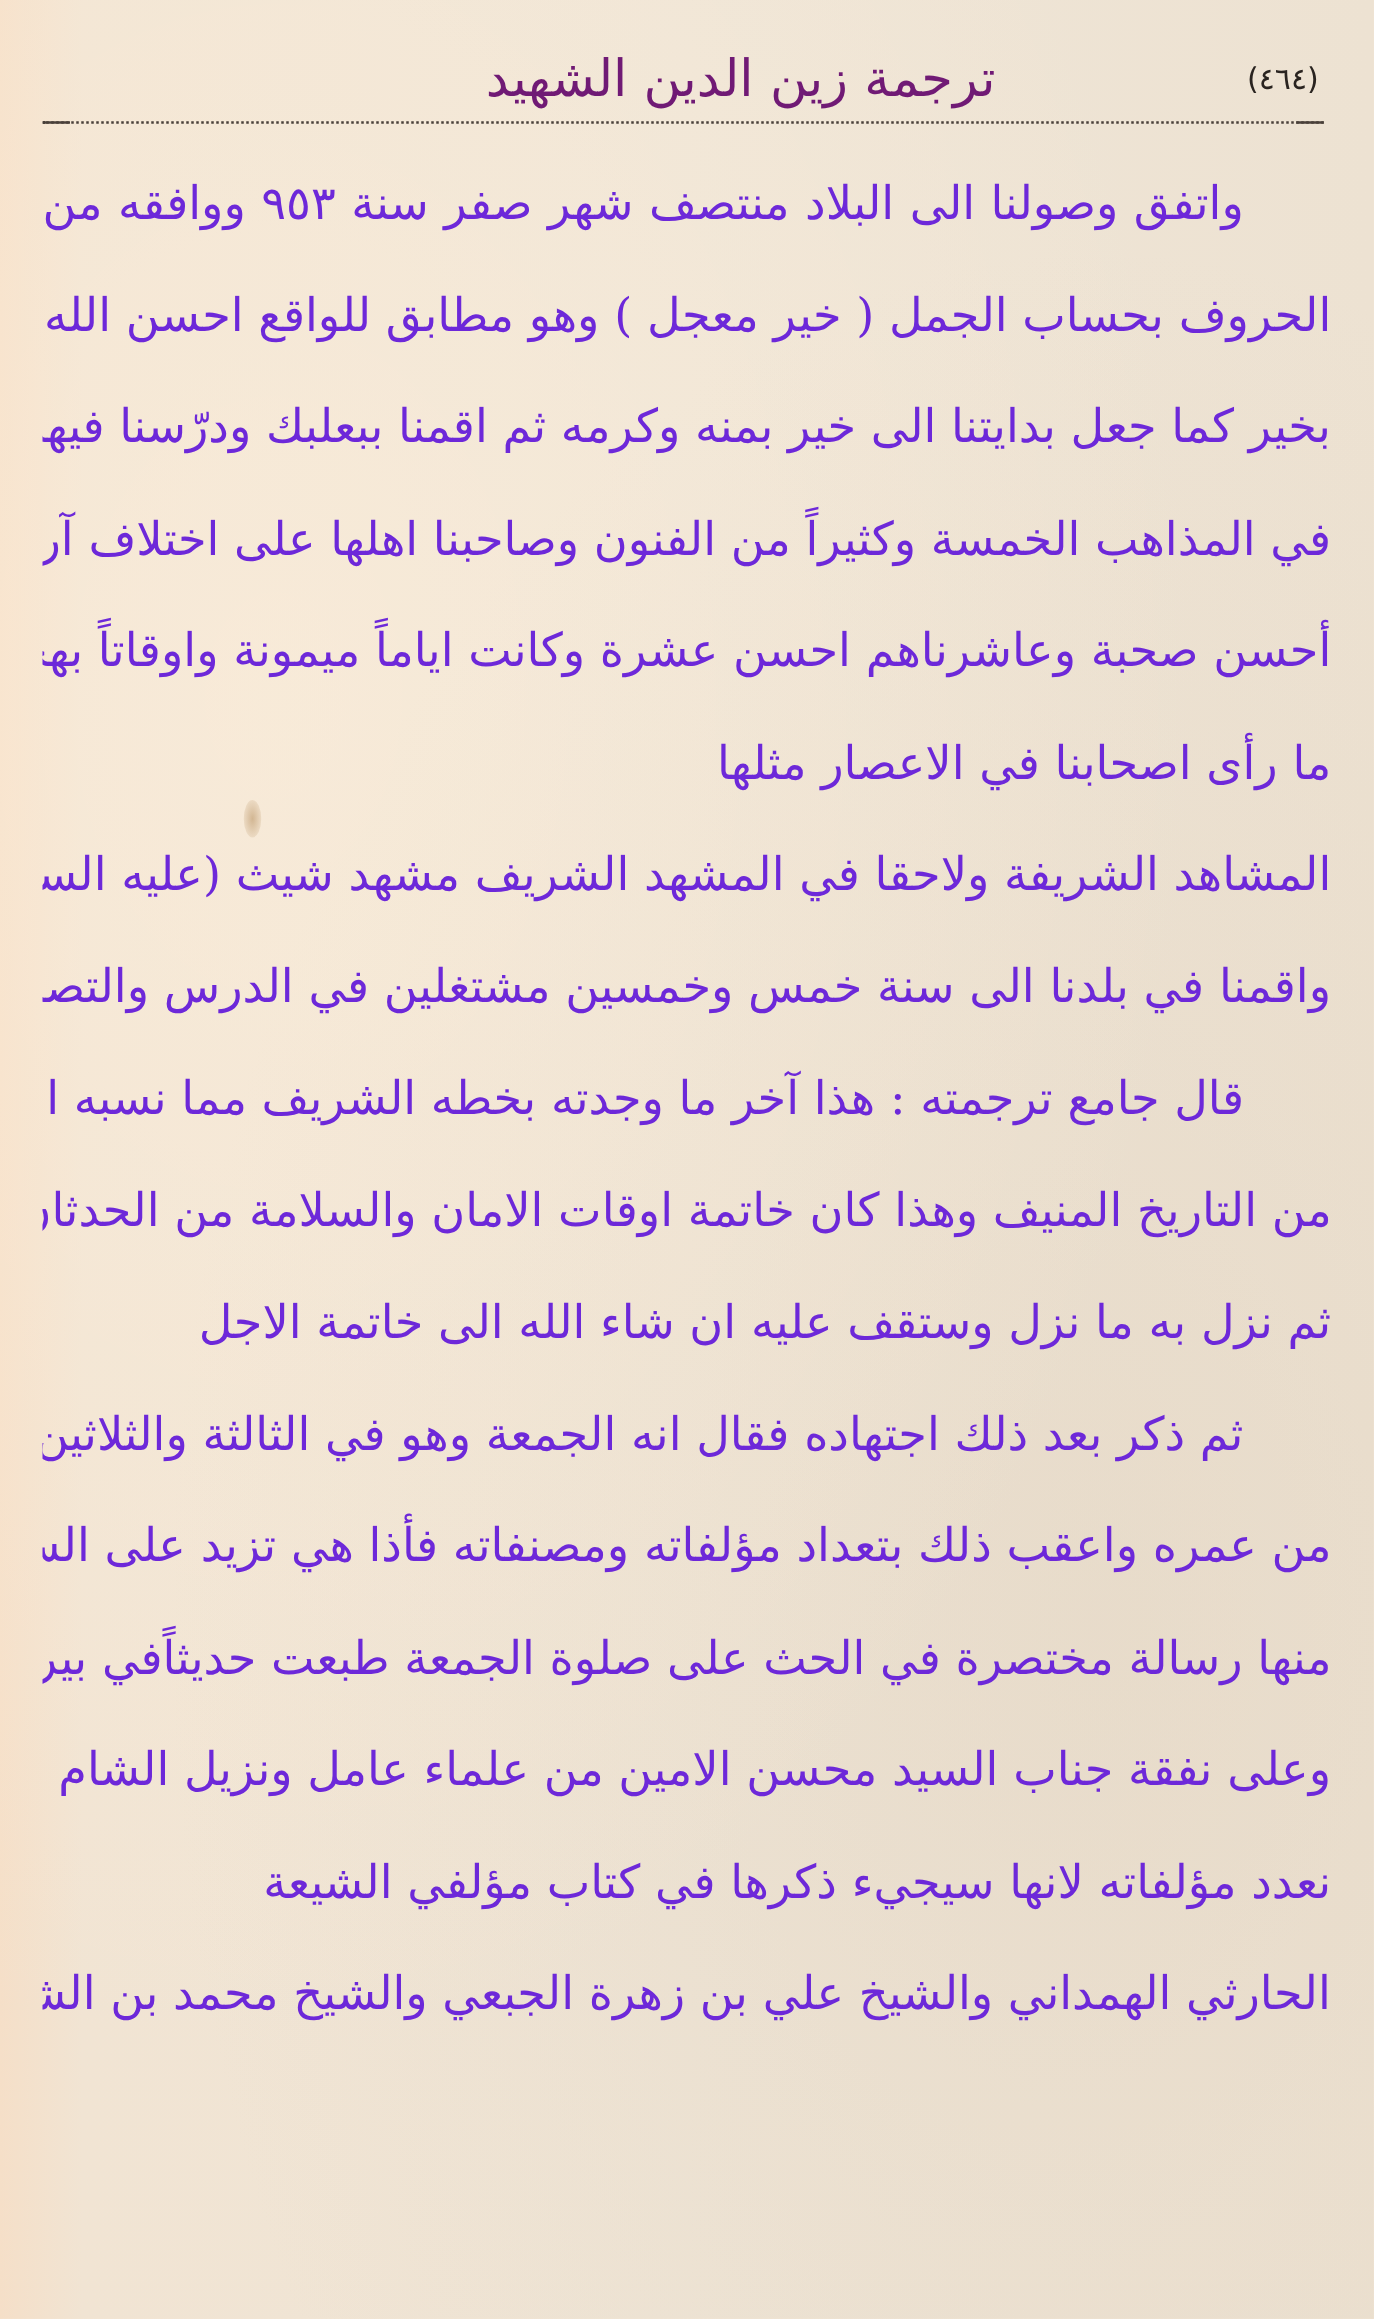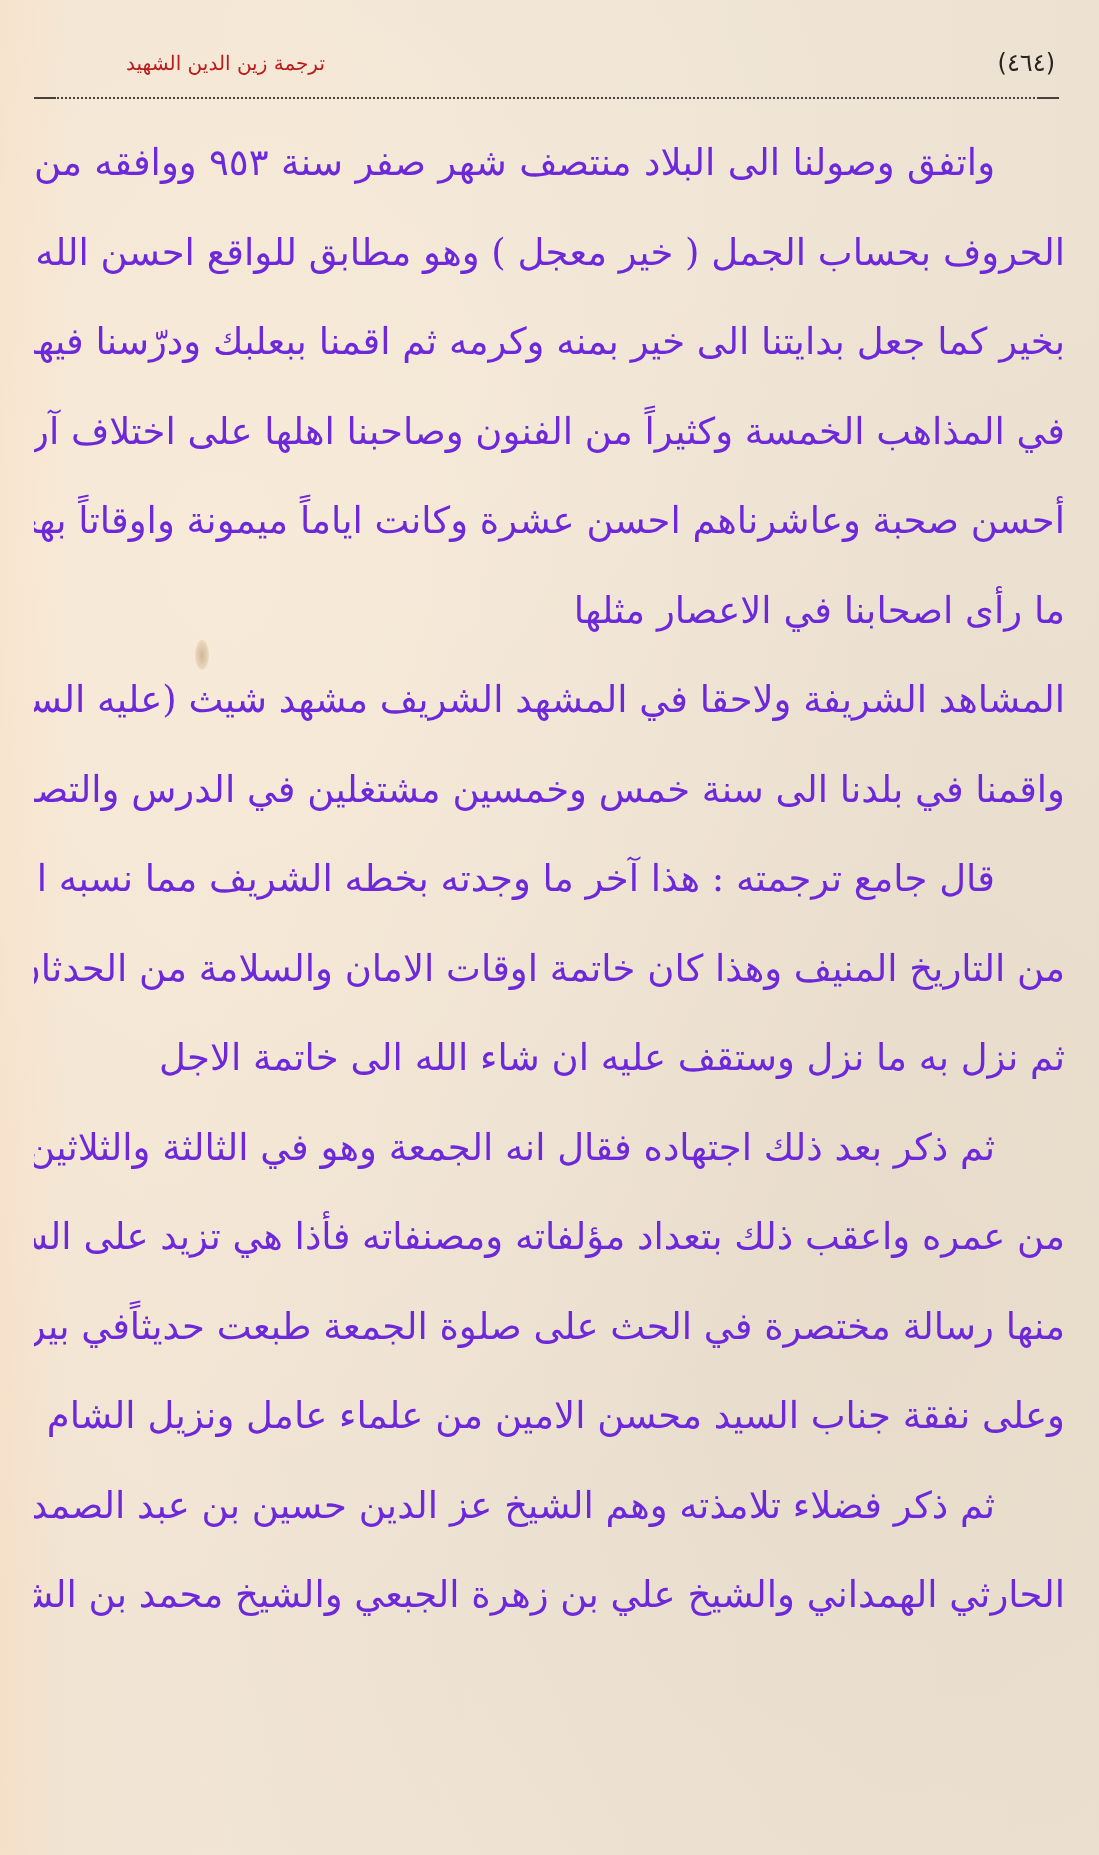--- a/index.html
+++ b/index.html
@@ -38,23 +38,23 @@
     .page-number {
       font-size: 24px;
       font-family: "DejaVu Sans", sans-serif;
       color: #2a2420;
       margin-right: 4px;
       letter-spacing: 1px;
     }
     .running-title {
       position: absolute;
       left: 0; right: 0;
-      text-align: left;
-      font-size: 20px;
-      color: #b91c1c;
+      text-align: center;
+      font-size: 41px;
+      color: #701a75;
       padding-left: 90px;
     }
     .header-rule {
       position: absolute;
       top: 97px;
       left: 34px;
       right: 40px;
       height: 0;
       border-top: 2px dotted #4a403a;
     }
@@ -131,18 +131,18 @@
     <div class="line">واقمنا في بلدنا الى سنة خمس وخمسين مشتغلين في الدرس والتصنيف</div>
 
     <div class="line indent">قال جامع ترجمته : هذا آخر ما وجدته بخطه الشريف مما نسبه اليه</div>
     <div class="line">من التاريخ المنيف وهذا كان خاتمة اوقات الامان والسلامة من الحدثان</div>
     <div class="line short">ثم نزل به ما نزل وستقف عليه ان شاء الله الى خاتمة الاجل</div>
 
     <div class="line indent">ثم ذكر بعد ذلك اجتهاده فقال انه الجمعة وهو في الثالثة والثلاثين</div>
     <div class="line">من عمره واعقب ذلك بتعداد مؤلفاته ومصنفاته فأذا هي تزيد على الستين</div>
     <div class="line">منها رسالة مختصرة في الحث على صلوة الجمعة طبعت حديثاًفي بيروت بهمة</div>
     <div class="line">وعلى نفقة جناب السيد محسن الامين من علماء عامل ونزيل الشام وانما لم</div>
+    <div class="line short">نعدد مؤلفاته لانها سيجيء ذكرها في كتاب مؤلفي الشيعة</div>
 
-    <div class="line indent">ثم ذكر فضلاء تلامذته وهم الشيخ عز الدين حسين بن عبد الصمد</div>
     <div class="line">الحارثي الهمداني والشيخ علي بن زهرة الجبعي والشيخ محمد بن الشيخ محمدالحر</div>
 
   </div>
 </div>
 
 </body></html>

